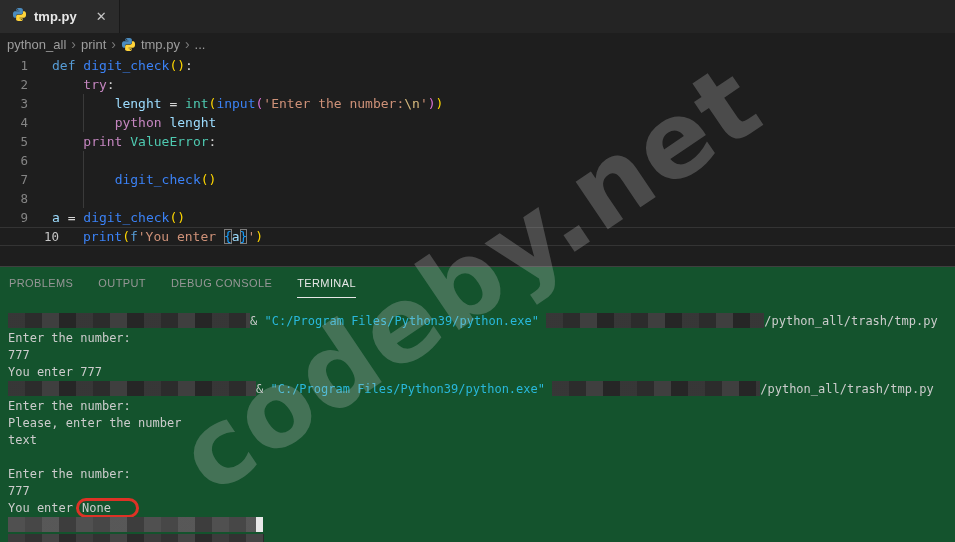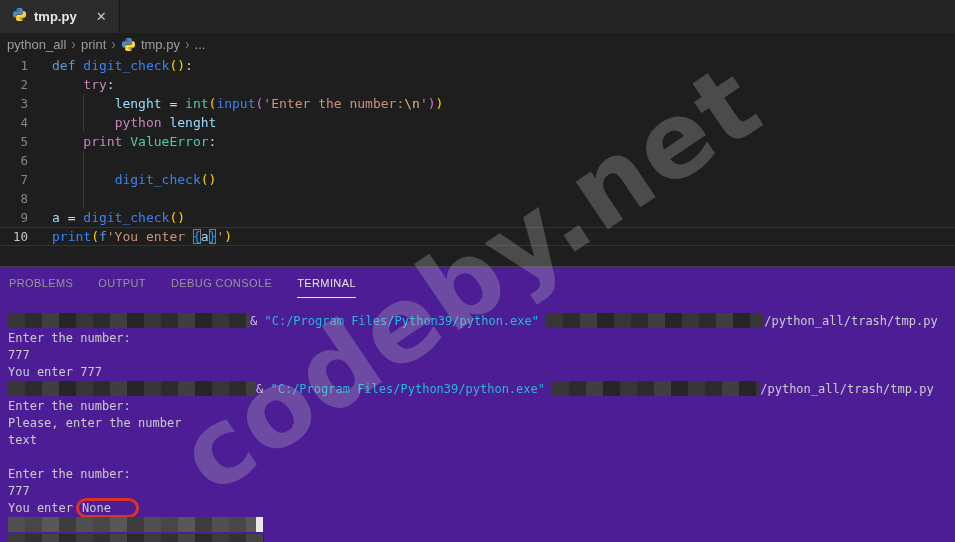--- a/index.html
+++ b/index.html
@@ -16,33 +16,33 @@
   
   .breadcrumb { height:22px; background:#1e1e1e; display:flex; align-items:center;
                 padding-left:7px; gap:5px; font-size:13px; color:#9d9d9d; }
   .crumb { display:flex; align-items:flex-end; gap:5px; cursor:pointer; }
   .crumb-sep { color:#7a7a7a; font-size:14px; }
 
   
   .editor { position:relative; height:211px; font-family:"DejaVu Sans Mono","Liberation Mono",monospace;
             font-size:13px; background:#1e1e1e; padding-top:1px; }
   .eline { position:relative; height:19px; line-height:19px; white-space:pre; display:flex; }
-  .eline.current { border-top:1px solid rgba(255,255,255,.10); border-bottom:1px solid rgba(255,255,255,.10); line-height:17px; }
+  .eline.current { border-top:1px solid rgba(255,255,255,.10); border-bottom:1px solid rgba(255,255,255,.10); line-height:17px;padding-left:31px; }
   .lnum { display:inline-block; width:28px; text-align:right; color:#858585; font-size:12.5px; flex:none; }
   .eline.current .lnum { color:#c6c6c6; }
   .ecode { margin-left:24px; white-space:pre; }
   .guide { position:absolute; top:0; bottom:0; width:1px; background:#3a3a3a; }
   .tk-kw{color:#569CD6} .tk-ctrl{color:#C586C0} .tk-fn{color:#3b82f6}
   .tk-type{color:#4EC9B0} .tk-var{color:#9CDCFE} .tk-str{color:#CE9178}
   .tk-esc{color:#D7BA7D} .tk-b1{color:#FFD700} .tk-b2{color:#DA70D6}
   .tk-b3{color:#179FFF} .tk-plain{color:#D4D4D4}
   .tk-box{ outline:1px solid #7e7e7e; outline-offset:-1px; }
 
   
-  .panel { border-top:1px solid #3f3f3f; background:#4c1d95; height:276px; }
+  .panel { border-top:1px solid #3f3f3f; background:#14532d; height:276px; }
   .ptabs { height:36px; display:flex; align-items:center; gap:25px; padding-left:9px; }
   .ptab { font-size:11px; letter-spacing:.4px; color:#969696; height:25px; line-height:20px;
           cursor:pointer; }
   .ptab.active { color:#e7e7e7; border-bottom:1px solid #e7e7e7; }
 
   
   .terminal { font-family:"DejaVu Sans Mono","Liberation Mono",monospace; font-size:12px;
               color:#cccccc; padding:10px 0 0 8px; cursor:text; }
   .trow { height:17px; line-height:17px; white-space:pre; }
   .cyan { color:#29B8DB; }

